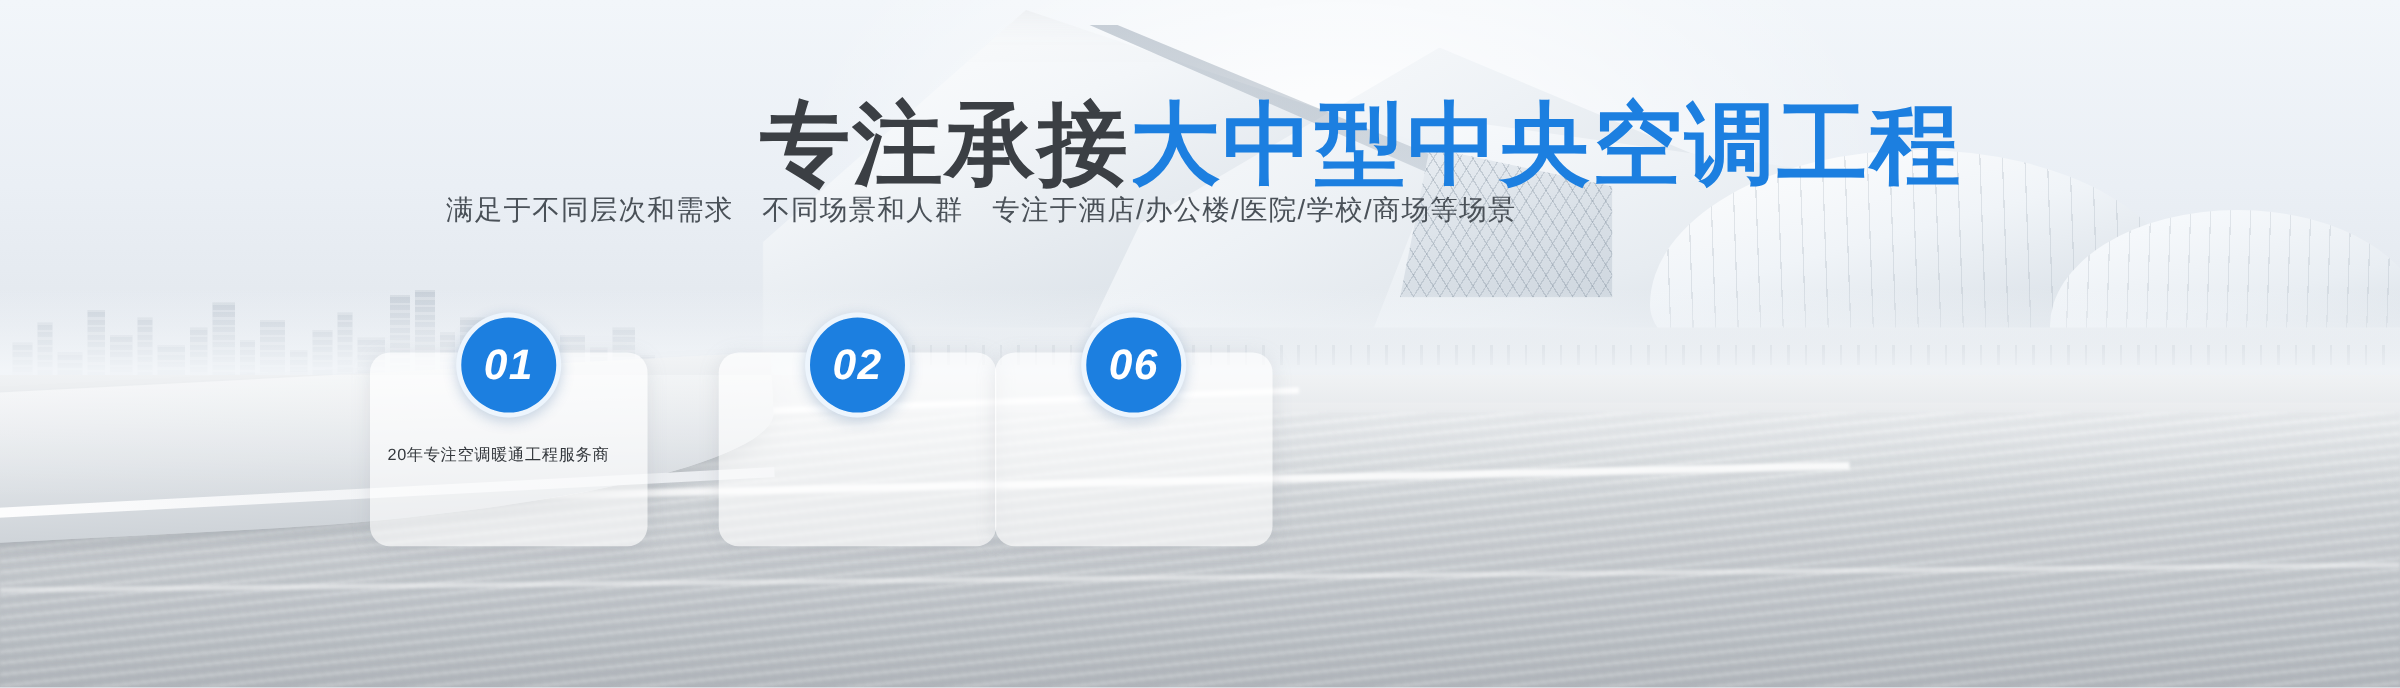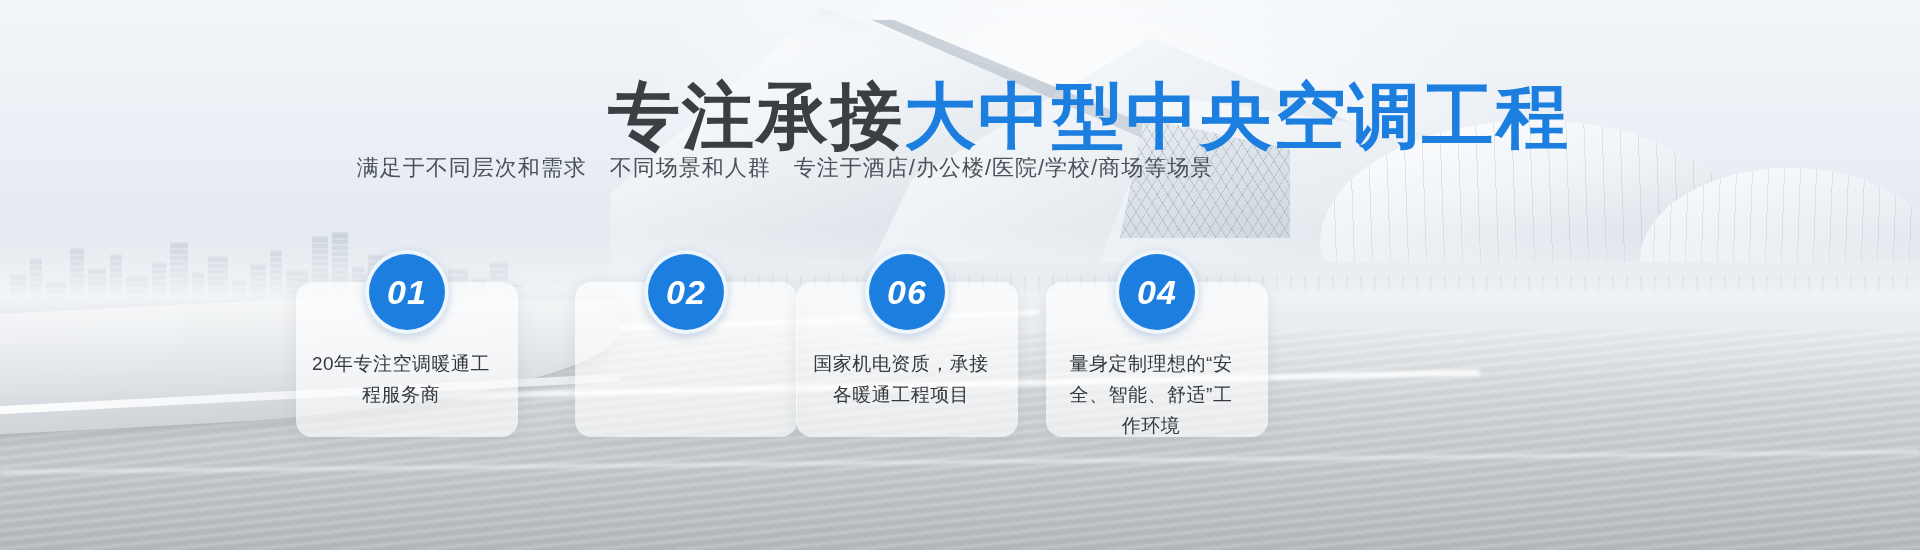--- a/index.html
+++ b/index.html
@@ -168,21 +168,21 @@
     border:4px solid rgba(255,255,255,.92);
     box-shadow:0 3px 10px rgba(40,90,150,.25);
     display:flex;align-items:center;justify-content:center;
   }
   .badge span{
     color:#ffffff;font-size:34px;font-weight:bold;font-style:italic;
     letter-spacing:1px;line-height:1;
   }
   .card-text{
     position:absolute;left:14px;right:26px;top:66px;
-    text-align:center;font-size:19px;line-height:31px;
+    font-size:13px;line-height:31px;
     color:#34383d;letter-spacing:.5px;
   }
 </style>
 </head>
 <body>
 
 <div id="banner">
 
   <div class="sky"></div>
   <div class="sky-glow"></div>
@@ -260,24 +260,17 @@
     <div class="card card-2">
       <div class="badge">
         <span>02</span>
       </div>
     </div>
 
     <div class="card card-3">
       <div class="badge">
         <span>06</span>
       </div>
-      <div class="card-text">国家机电资质，承接各暖通工程项目</div>
     </div>
 
-    <div class="card card-4">
-      <div class="badge">
-        <span>04</span>
-      </div>
-      <div class="card-text">量身定制理想的“安全、智能、舒适”工作环境</div>
-    </div>
 
   </div>
 </div>
 
 </body></html>

